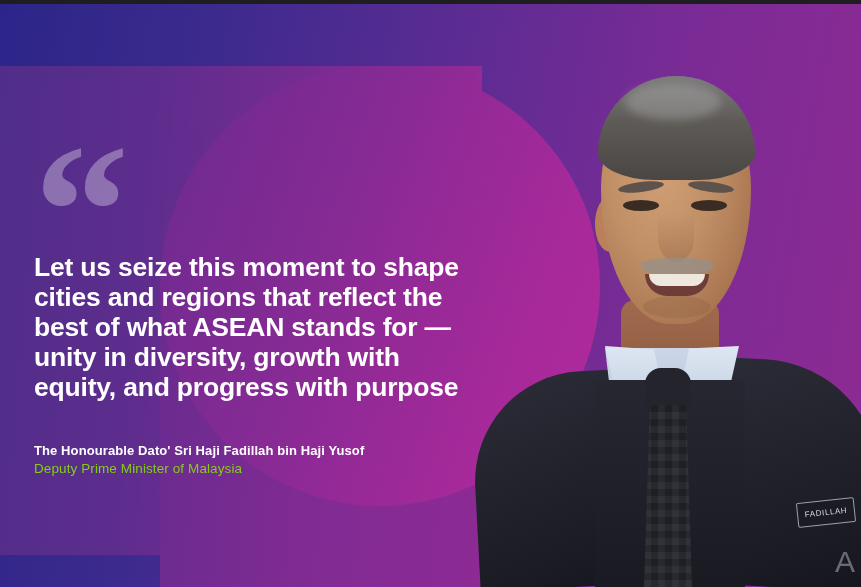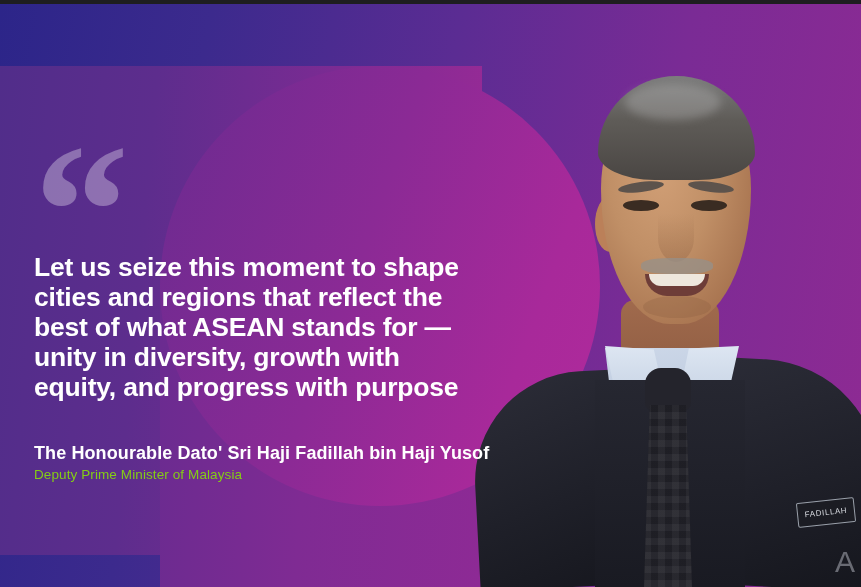--- a/index.html
+++ b/index.html
@@ -309,21 +309,21 @@
     position: absolute;
     left: 34px;
     top: 443px;
     z-index: 14;
   }
   .attr-name {
     margin: 0;
     color: #ffffff;
     font-family: "Liberation Sans", sans-serif;
     font-weight: 700;
-    font-size: 18px;
+    font-size: 13px;
     letter-spacing: .1px;
   }
   .attr-role {
     margin: 3px 0 0 0;
     color: #84cc16;
     font-family: "Liberation Sans", sans-serif;
     font-weight: 400;
     font-size: 13.5px;
     letter-spacing: .1px;
   }

